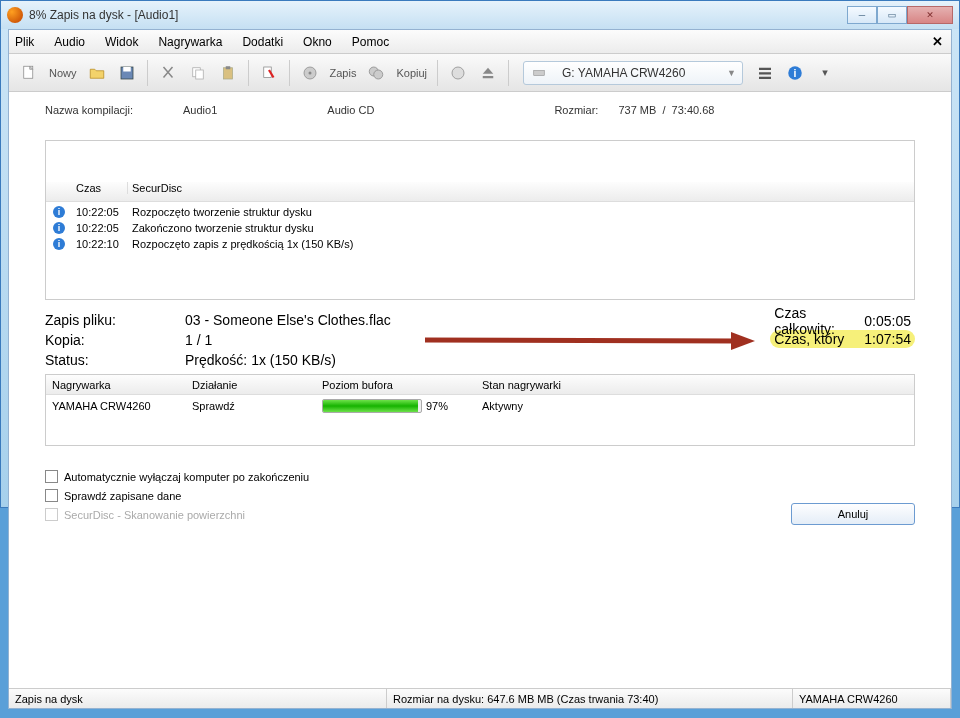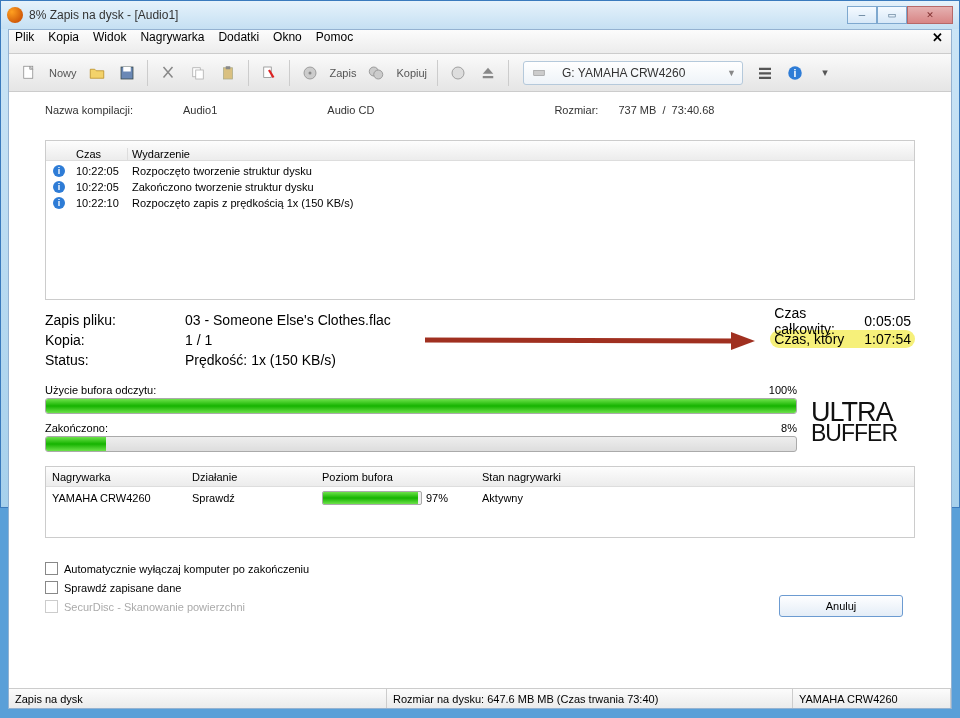--- a/index.html
+++ b/index.html
@@ -7,37 +7,37 @@
     
     .window-frame { background: linear-gradient(#cde6f7, #a6d0ec); border: 1px solid #3a7abd; width: 960px; height: 508px; }
     .titlebar { height: 28px; display: flex; align-items: center; padding: 0 6px; background: linear-gradient(#e6f2fb, #c5e0f3); }
     .titlebar-icon { width: 16px; height: 16px; border-radius: 50%; background: radial-gradient(circle at 30% 30%, #ffa020, #c04000); margin-right: 6px; }
     .titlebar-text { font-size: 12px; color: #333; flex: 1; }
     .win-buttons { display: flex; gap: 0; }
     .win-btn { width: 30px; height: 18px; background: linear-gradient(#f5faff,#d7e8f7); border: 1px solid #7ea8cf; display:flex; align-items:center; justify-content:center; font-size: 9px; color:#3a5d7a;}
     .win-btn.close { background: linear-gradient(#e5b1b1,#d88585); border-color:#b76868; width:46px; color:#803030;}
     
     .app-inner { margin: 0 7px 7px 7px; background: #fff; height: 680px; border: 1px solid #94b2d1; }
-    .menubar { height: 24px; background: linear-gradient(#fcfcfc,#ececec); border-bottom: 1px solid #ccc; display: flex; padding: 0 6px; gap: 14px; font-size: 12px; position: relative;}
+    .menubar { height: 24px; background: linear-gradient(#fcfcfc,#ececec); border-bottom: 1px solid #ccc; display: flex; align-items: center; padding: 0 6px; gap: 20px; font-size: 12px; position: relative;}
     .menubar span { cursor: default; }
     .menubar .close-x { position: absolute; right: 8px; font-size: 13px; font-weight: bold; cursor: pointer;}
     
     .toolbar { height: 38px; background: linear-gradient(#fafafa,#e5e5e5); border-bottom: 1px solid #ccc; display: flex; align-items: center; padding: 0 6px; gap: 2px; }
     .tb-btn { height: 28px; min-width: 28px; border-radius: 3px; display:flex; align-items:center; justify-content:center; color:#555; }
     .tb-label { font-size: 11px; color: #555; padding: 0 4px;}
     .tb-sep { width: 1px; height: 26px; background:#ccc; margin: 0 4px;}
     .drive-select { flex: 0 0 220px; height: 24px; border: 1px solid #b5c9db; border-radius: 3px; background: linear-gradient(#fff,#eef3f8); display:flex; align-items:center; padding:0 6px 0 8px; margin-left: 8px; font-size: 12px; color:#333; gap:16px;}
     .drive-select .arrow { margin-left: auto; color:#888; font-size:9px;}
     
     .content { padding: 12px 36px; height: 596px; overflow: hidden; }
     
     .comp-row { display: flex; gap: 50px; font-size: 11px; color:#333; margin-bottom: 24px; }
     
     .log-table { border: 1px solid #ccc; height: 160px; background:#fff; }
-    .log-head { display: flex; background: linear-gradient(#fdfdfd,#ececec); border-bottom: 1px solid #ddd; height: 20px; font-size:11px; align-items:flex-end;}
+    .log-head { display: flex; background: linear-gradient(#fdfdfd,#ececec); border-bottom: 1px solid #ddd; height: 20px; font-size:11px; align-items:flex-start;margin-top:41px;}
     .log-head div:nth-child(1){ width:26px; border-right:1px solid #ddd;}
     .log-head div:nth-child(2){ width:56px; padding-left:4px; border-right:1px solid #ddd;}
     .log-head div:nth-child(3){ flex:1; padding-left:4px;}
     .log-body { padding: 2px 0; }
     .log-row { display:flex; align-items:center; height:16px; font-size:11px; }
     .log-row .ic { width:26px; display:flex; justify-content:center; }
     .log-row .tm { width:56px; padding-left:4px;}
     .log-row .ev { flex:1; padding-left:4px;}
     .info-ic { width:12px; height:12px; border-radius:50%; background:#2e7cd6; color:#fff; font-size:9px; font-weight:bold; display:flex; align-items:center; justify-content:center;}
     
@@ -67,21 +67,21 @@
     .bt-row { display:flex; height:22px; align-items:center;}
     .mini-bar-o { width:100px; height:14px; border:1px solid #aaa; border-radius:2px; background:#eee; display:inline-block; overflow:hidden;}
     .mini-bar-i { height:100%; background: linear-gradient(#6de24a,#15b300,#6de24a); width:97%;}
     
     .checks { margin-top: 18px; font-size:11px; }
     .check-row { display:flex; align-items:center; gap:6px; margin-bottom: 6px;}
     .check-row.disabled { color:#aaa; }
     .cb { width:13px; height:13px; border:1px solid #888; background:#fff;}
     .check-row.disabled .cb { border-color:#ccc;}
     
-    .btn-cancel { position:absolute; right:12px; bottom: -4px; width: 124px; height: 22px; border-radius:3px; border:1px solid #6c9bd1; background: linear-gradient(#fefeff,#e4edf7); font-size:11px; display:flex; align-items:center; justify-content:center; }
+    .btn-cancel { position:absolute; right:0; bottom: -4px; width: 124px; height: 22px; border-radius:3px; border:1px solid #6c9bd1; background: linear-gradient(#fefeff,#e4edf7); font-size:11px; display:flex; align-items:center; justify-content:center; }
     
     .statusbar { height: 20px; border-top: 1px solid #ccc; background: linear-gradient(#fcfcfc,#ebebeb); display:flex; font-size:11px; align-items:center;}
     .statusbar div { padding: 0 6px; border-right: 1px solid #ccc; height:100%; display:flex; align-items:center;}
     .sb1{width:378px} .sb2{flex:1} .sb3{width:158px; border-right:none;}
     
     .icon-svg { width:18px; height:18px; }
     .relpos { position: relative; margin-top: 24px; }
   </style>
 </head>
 <body>
@@ -93,21 +93,21 @@
     <div class="win-buttons">
       <div class="win-btn">─</div>
       <div class="win-btn">▭</div>
       <div class="win-btn close">✕</div>
     </div>
   </div>
 
   <div class="app-inner">
     <div class="menubar">
       <span>Plik</span>
-      <span>Kopia</span>
+      <span>Audio</span>
       <span>Widok</span>
       <span>Nagrywarka</span>
       <span>Dodatki</span>
       <span>Okno</span>
       <span>Pomoc</span>
       <span class="close-x">✕</span>
     </div>
 
     <div class="toolbar">
       <div class="tb-btn">
@@ -210,21 +210,21 @@
         <span>Audio1</span>
         <span style="margin-left:60px">Audio CD</span>
         <span style="margin-left:130px">Rozmiar:</span>
         <span style="margin-left:-30px"><span>737 MB</span> &nbsp;/&nbsp; <span>73:40.68</span></span>
       </div>
 
       <div class="log-table">
         <div class="log-head">
           <div></div>
           <div>Czas</div>
-          <div>Wydarzenie</div>
+          <div>SecurDisc</div>
         </div>
         <div class="log-body">
           <div class="log-row">
             <div class="ic">
                 <div class="info-ic">i</div>
               </div>
             <div class="tm">10:22:05</div>
               <div class="ev">Rozpoczęto tworzenie struktur dysku</div>
           </div>
           <div class="log-row">
@@ -268,44 +268,20 @@
               <span>1:07:54</span>
             </div>
         </div>
 
         <svg class="arrow-annot" viewBox="0 0 330 22">
           <line x1="0" y1="10" x2="312" y2="11" stroke="#a03020" stroke-width="5"></line>
           <polygon points="330,11 306,2 306,20" fill="#a03020"></polygon>
         </svg>
       </div>
 
-      <div class="bufsec">
-        <div class="buf-wrap">
-          <div class="buf-left">
-            <div class="buf-row">
-                <span class="bl">Użycie bufora odczytu:</span>
-                <span>100%</span>
-              </div>
-            <div class="bar-outer">
-                <div class="bar-inner" style="width:100%"></div>
-              </div>
-            <div class="buf-row">
-                <span class="bl">Zakończono:</span>
-                <span>8%</span>
-              </div>
-            <div class="bar-outer">
-                <div class="bar-inner" style="width:8%"></div>
-              </div>
-          </div>
-          <div class="ub-logo">
-            <div style="font-size:27px">ULTRA</div>
-            <div style="font-size:23px">BUFFER</div>
-          </div>
-        </div>
-      </div>
 
       <div class="burner-table">
         <div class="bt-head">
           <div class="bt-c1">Nagrywarka</div>
           <div class="bt-c2">Działanie</div>
           <div class="bt-c3">Poziom bufora</div>
           <div class="bt-c4">Stan nagrywarki</div>
         </div>
         <div class="bt-row">
           <div class="bt-c1">YAMAHA CRW4260</div>

